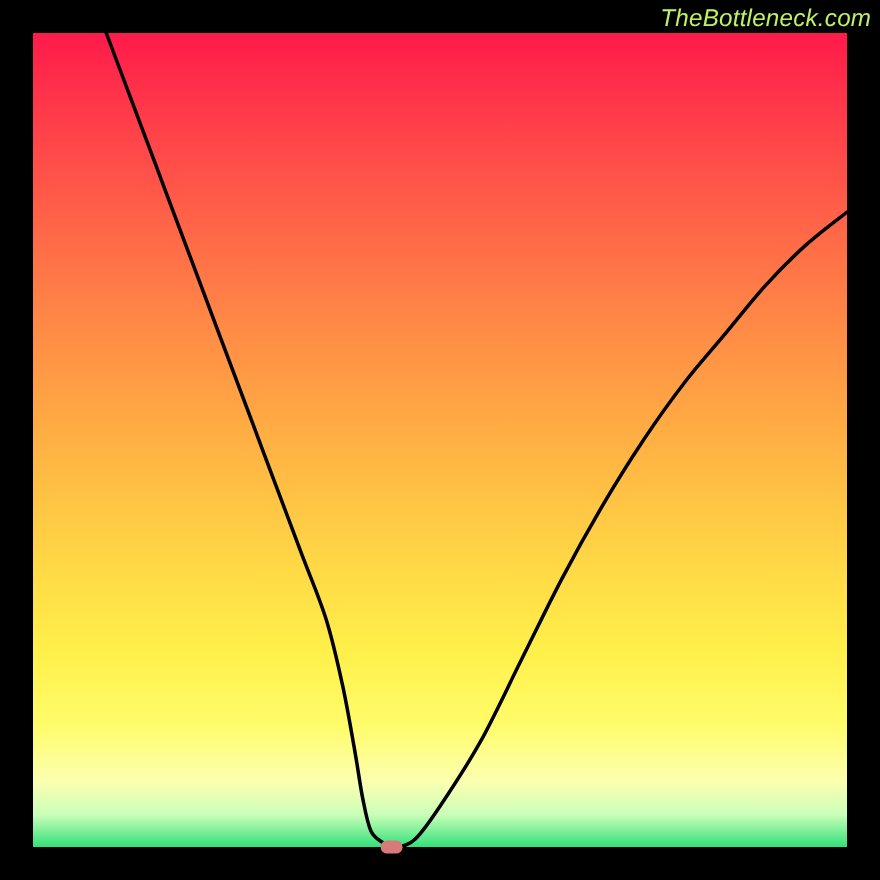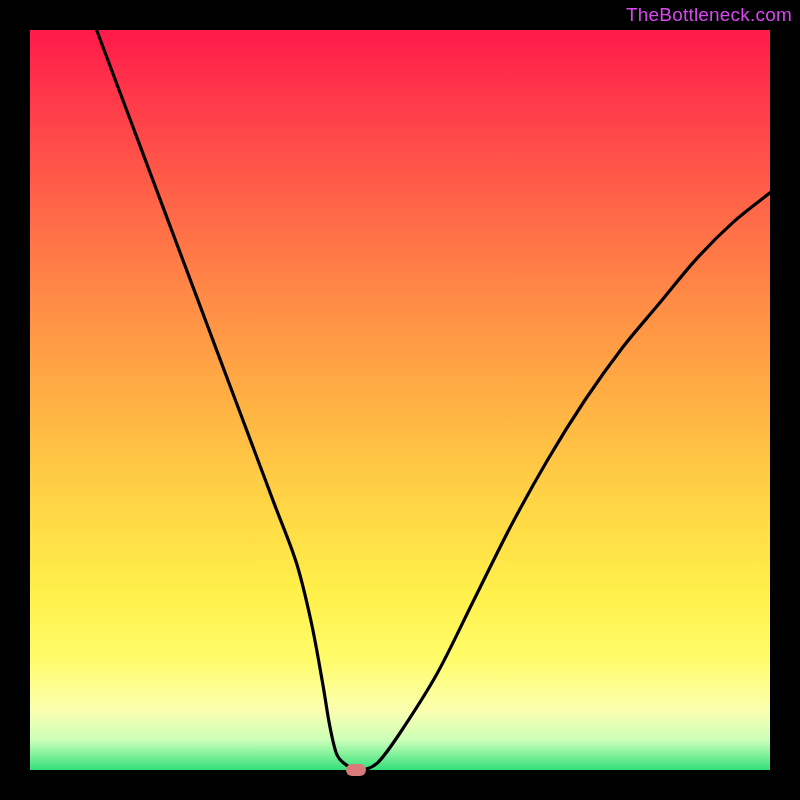--- a/index.html
+++ b/index.html
@@ -37,25 +37,26 @@
       #fffc6a 85%,
       #fbffb0 92%,
       #caffb8 96%,
       #33e07a 100%
     );
   }
   .watermark {
     position: absolute;
     top: 4px;
     right: 8px;
-    color: #d946ef;
-    font-size: 19px;
+    color: #bef264;
+    font-size: 22px;
     font-weight: 500;
     letter-spacing: 0.2px;
     user-select: none;
+    font-style: italic;
   }
   svg.curve {
     position: absolute;
     left: 0;
     top: 0;
     width: 740px;
     height: 740px;
   }
   .marker {
     position: absolute;

